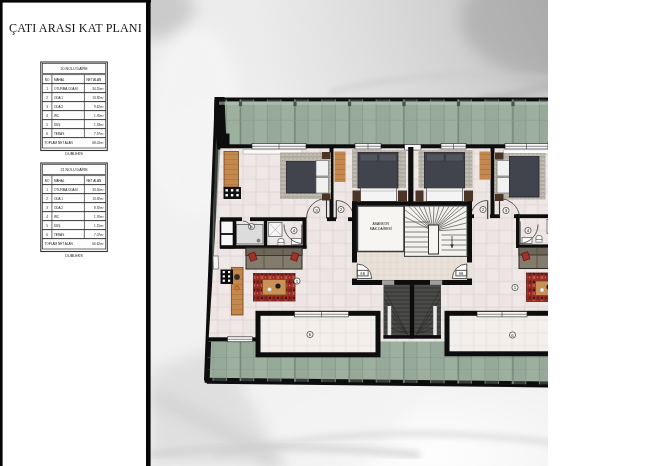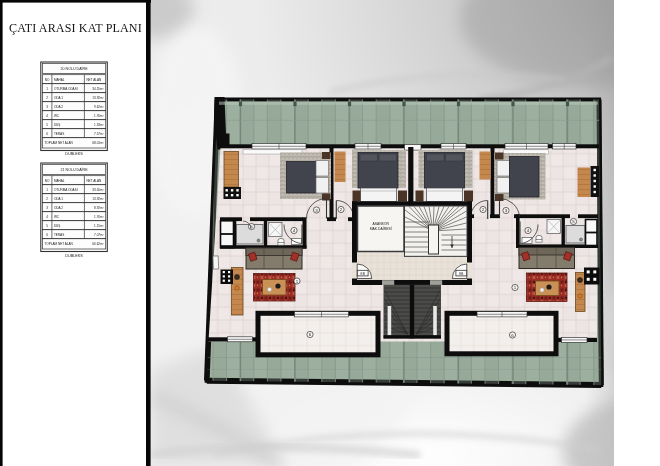--- a/index.html
+++ b/index.html
@@ -1,14 +1,14 @@
 <!DOCTYPE html>
 <html><head><meta charset="utf-8"><style>
 html,body{margin:0;padding:0}
-#c{position:relative;width:614px;height:466px;overflow:hidden;background:#fef9c3;font-family:"Liberation Sans",sans-serif}
+#c{position:relative;width:548px;height:466px;overflow:hidden;background:#fef9c3;font-family:"Liberation Sans",sans-serif}
 svg{position:absolute;left:0;top:0}
 </style></head><body>
 <div id="c">
 <svg width="660" height="466" viewBox="0 0 660 466">
 <defs>
 <radialGradient id="gwhite1" cx="0.5" cy="0.5" r="0.5">
  <stop offset="0" stop-color="#ffffff" stop-opacity="0.95"></stop>
           <stop offset="1" stop-color="#ffffff" stop-opacity="0"></stop>
 </radialGradient>
 <radialGradient id="gdarkR" cx="0.5" cy="0.5" r="0.5">

